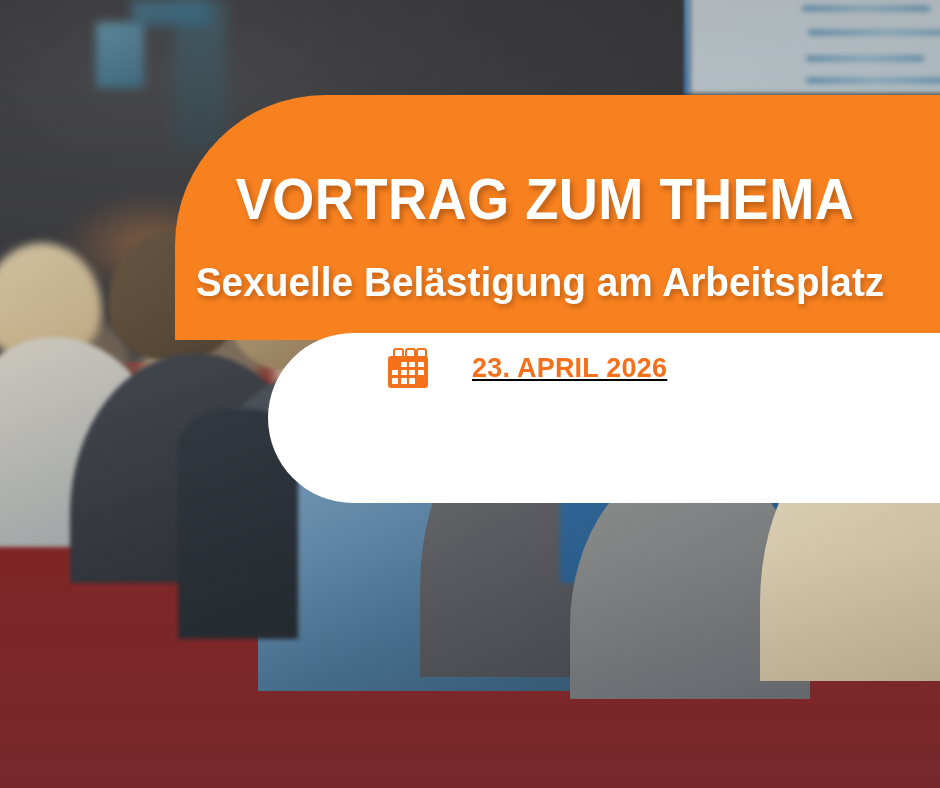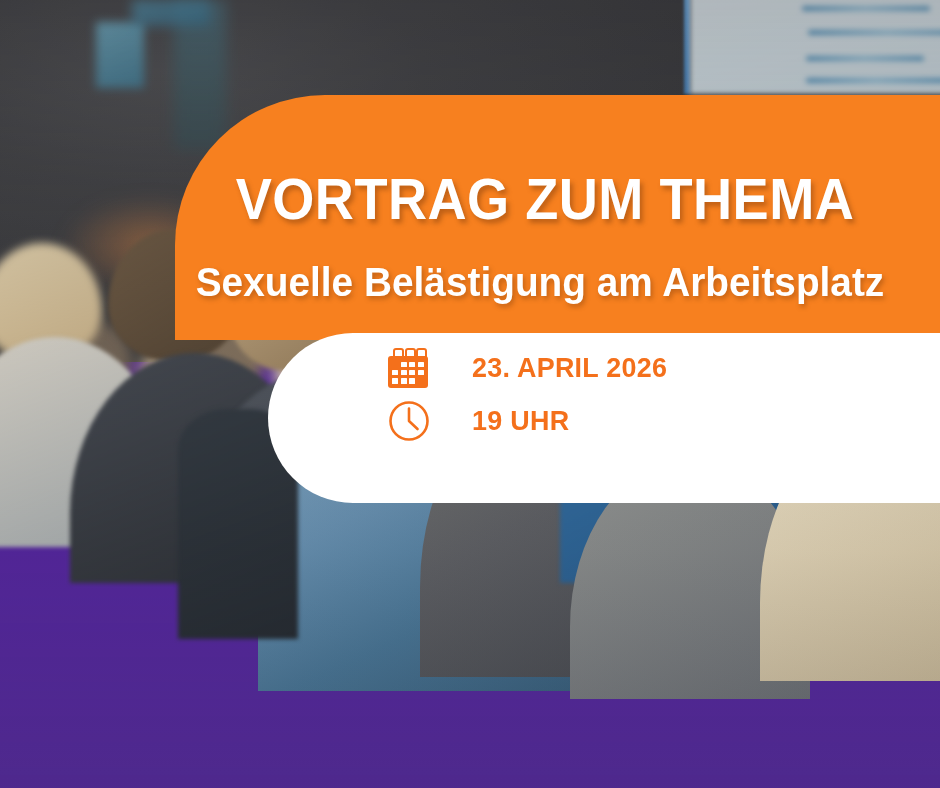--- a/index.html
+++ b/index.html
@@ -7,21 +7,21 @@
     padding: 0;
     background: #1b1b1b;
   }
 
   #poster {
     position: relative;
     width: 940px;
     height: 788px;
     overflow: hidden;
     font-family: "Liberation Sans", sans-serif;
-    background: #4c1d95;
+    background: #7f1d1d;
     user-select: none;
   }
 
   
   .photo {
     position: absolute;
     inset: 0;
     overflow: hidden;
   }
 
@@ -169,20 +169,21 @@
     position: absolute;
     left: 388px;
     top: 341px;
     width: 540px;
   }
 
   .info-row {
     display: flex;
     align-items: center;
     height: 53px;
+    text-decoration: underline;
   }
 
   .info-icon {
     width: 52px;
     min-width: 52px;
     height: 46px;
     display: flex;
     align-items: center;
     justify-content: flex-start;
   }
@@ -337,26 +338,17 @@
             <div class="cal-cell"></div>
             <div class="cal-cell"></div>
             <div class="cal-cell"></div>
             <div class="cal-cell off"></div>
           </div>
         </div>
       </div>
       <div class="info-text">23. APRIL 2026</div>
     </div>
 
-    <div class="info-row">
-      <div class="info-icon">
-        <svg class="clock-svg" width="42" height="42" viewBox="0 0 42 42" aria-hidden="true">
-          <circle cx="21" cy="21" r="18.5" fill="none" stroke="#F4701B" stroke-width="2.6"></circle>
-          <path d="M21 8.5 L21 21 L29.5 29" fill="none" stroke="#F4701B" stroke-width="2.6" stroke-linecap="round" stroke-linejoin="round"></path>
-        </svg>
-      </div>
-      <div class="info-text">19 UHR</div>
-    </div>
 
 
   </div>
 
 </div>
 
 </body></html>

